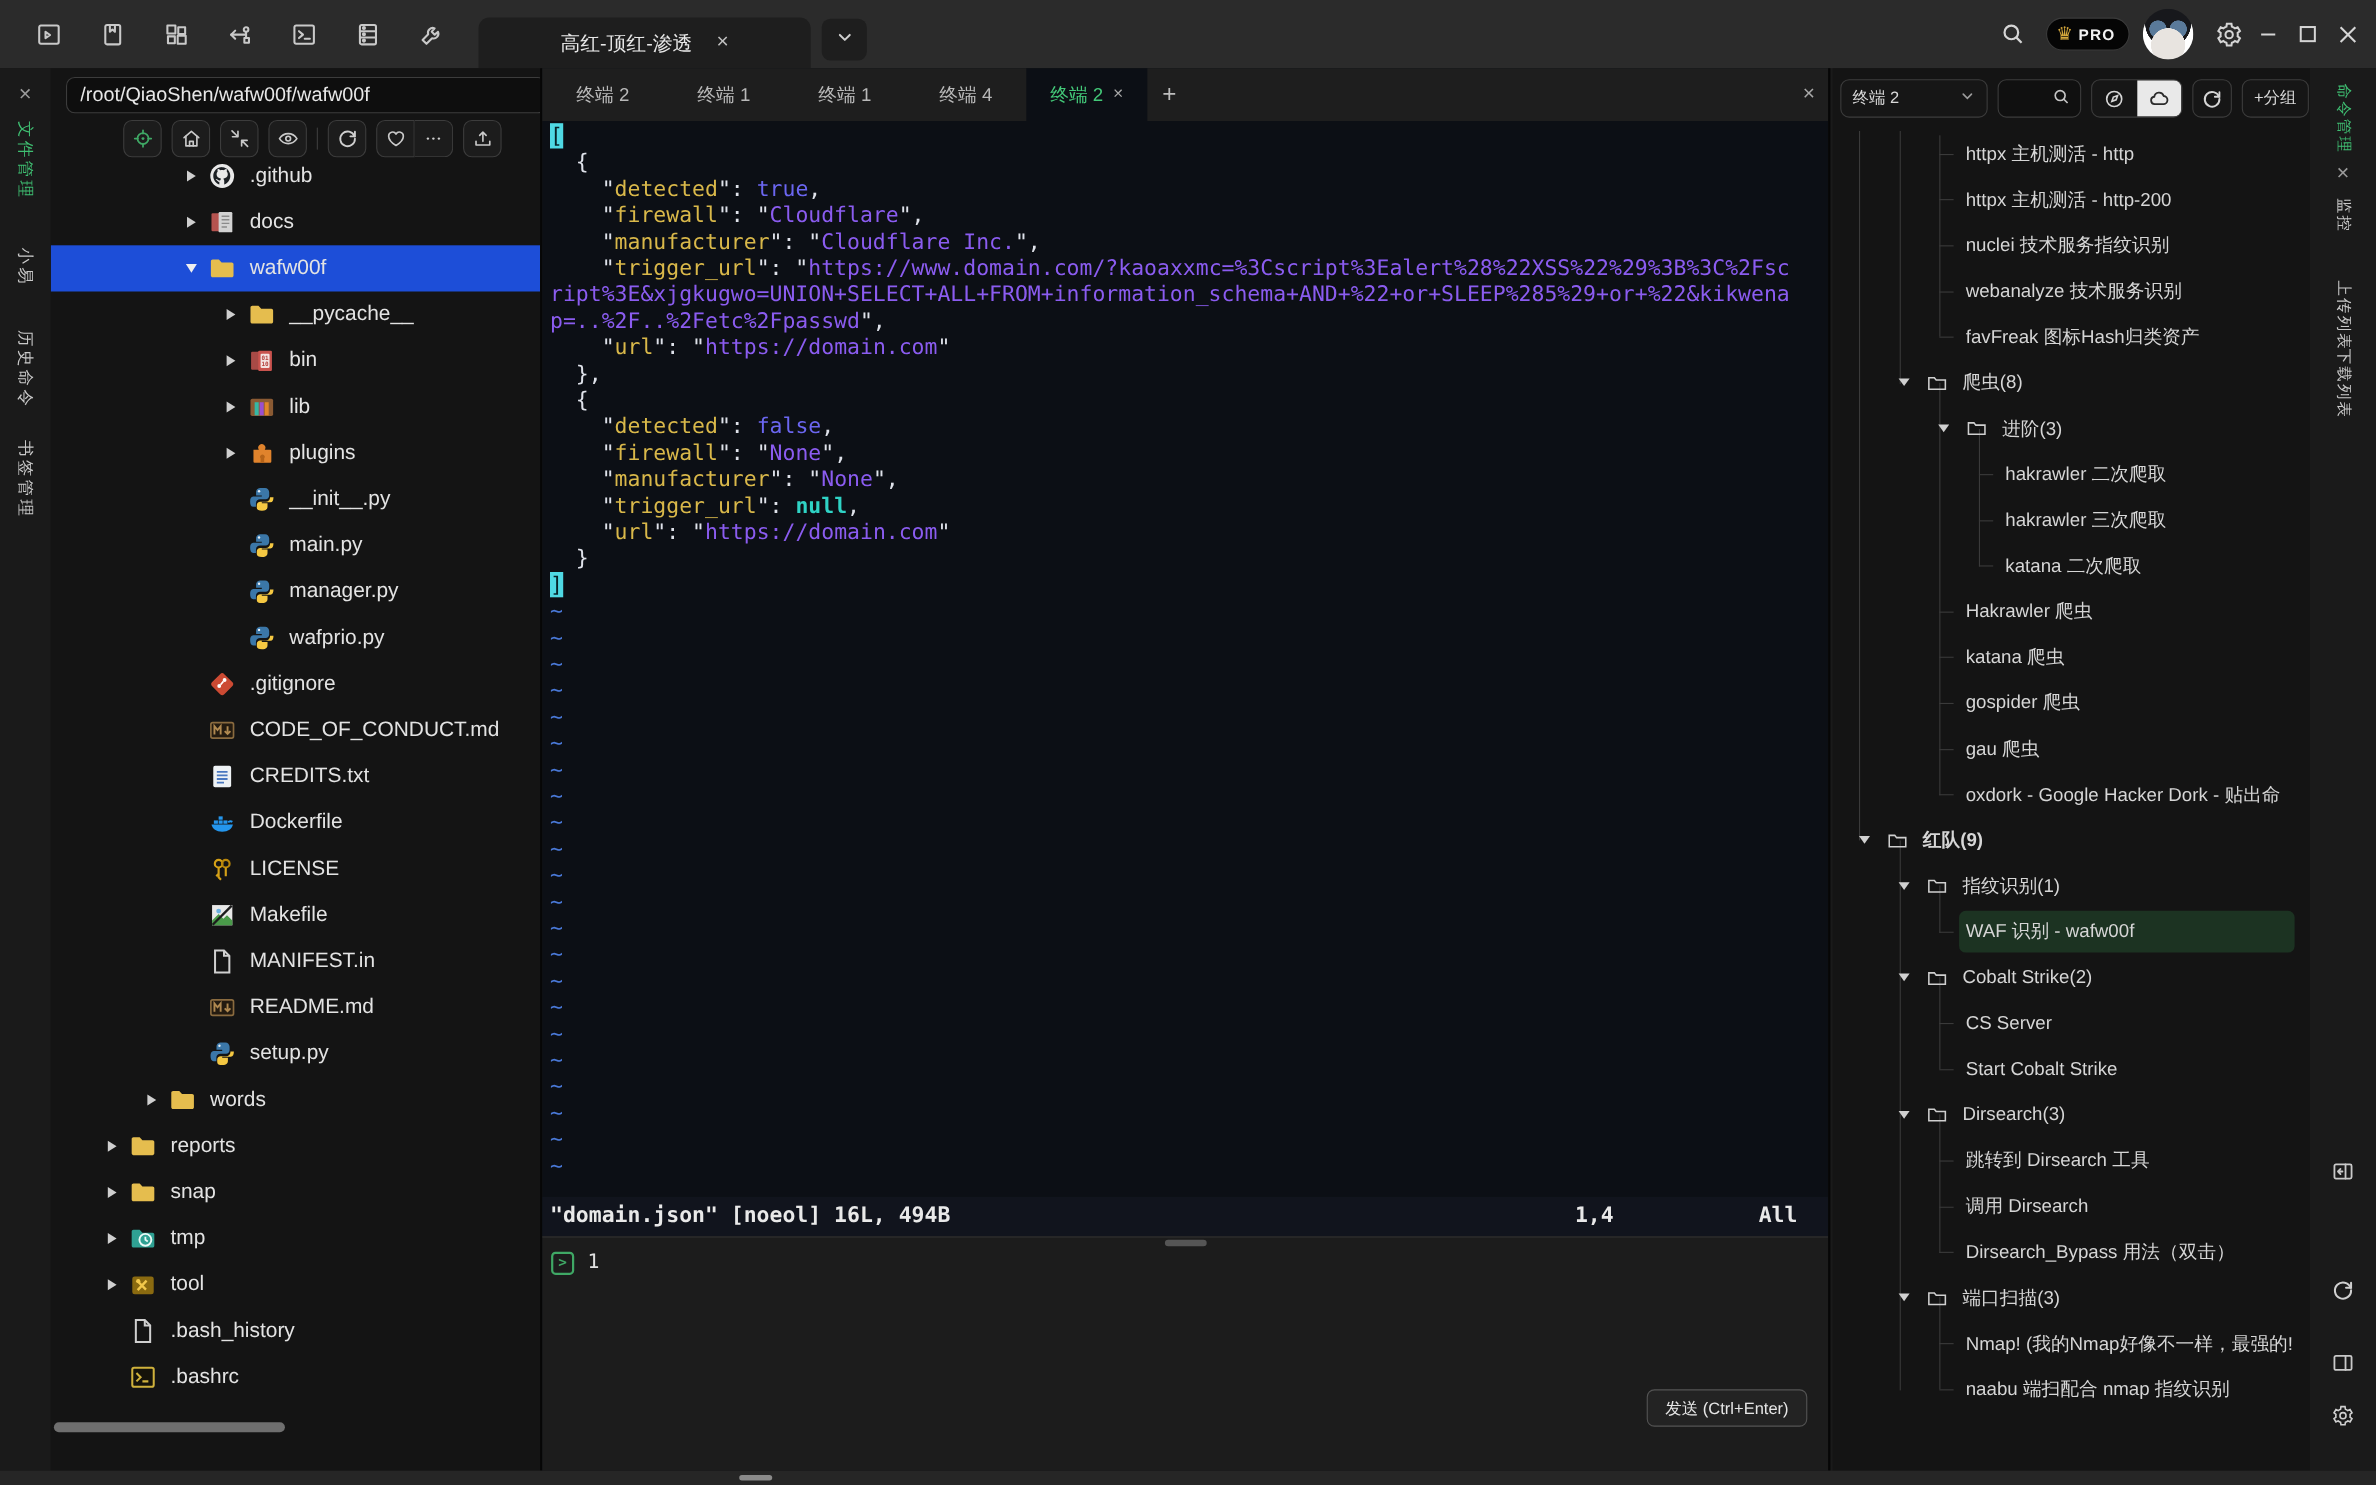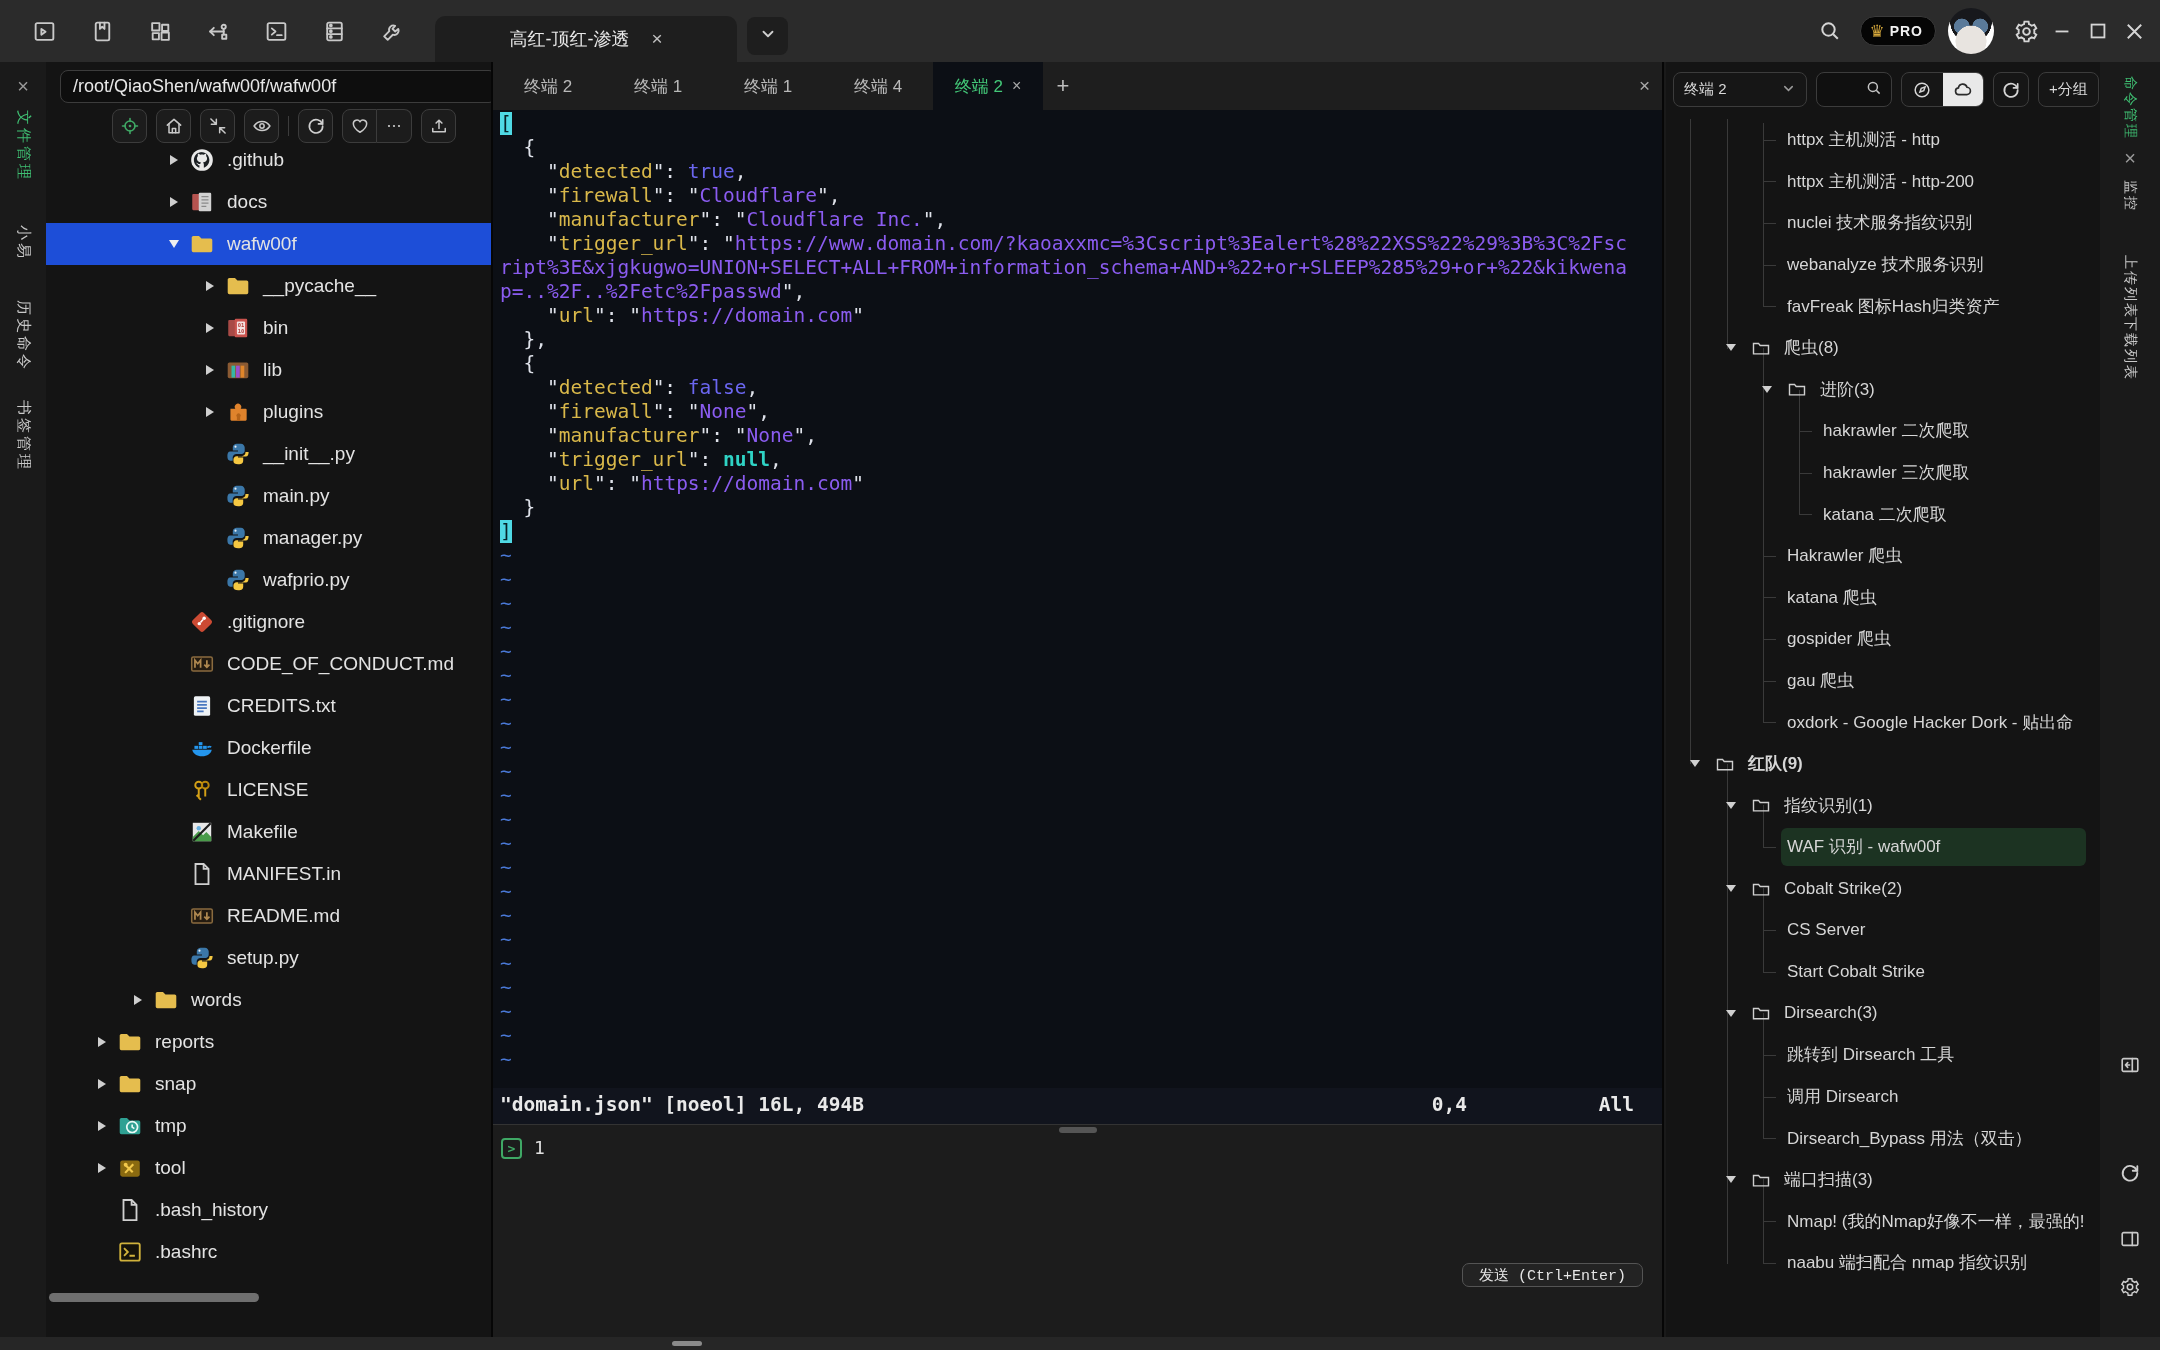--- a/index.html
+++ b/index.html
@@ -89,23 +89,23 @@
   #vim-status .spos { position:absolute; right:195px; top:5px; }
   #vim-status .sall { position:absolute; right:28px; top:5px; }
   #cmd-pane { position:absolute; left:0; top:1062px; width:1169px; height:213px; background:#1c1c1c; border-top:1px solid #333; }
   #drag-handle { position:absolute; left:50%; top:2px; transform:translateX(-50%); width:38px; height:6px; background:#555;
     border-radius:3px; cursor:row-resize; }
   #cmd-prompt { position:absolute; left:8px; top:13px; width:21px; height:21px; border:2px solid #3fa865; border-radius:4px;
     color:#3fa865; font-size:13px; font-weight:bold; display:flex; align-items:center; justify-content:center;
     font-family:"DejaVu Sans Mono",monospace; }
   #cmd-value { position:absolute; left:41px; top:12px; color:#e0e0e0; font-size:18px;
     font-family:"DejaVu Sans Mono","Liberation Mono",monospace; }
-  #send-btn { position:absolute; right:19px; top:138px; height:24px; padding:0 16px; background:#232323;
+  #send-btn { position:absolute; right:19px; top:138px; height:34px; padding:0 16px; background:#232323;
     border:1px solid #545454; border-radius:7px; color:#e6e6e6; font-size:15px; display:flex; align-items:center;
-    cursor:pointer; font-family:Liberation Mono, monospace; }
+    cursor:pointer; font-family:Liberation Sans, sans-serif; }
 
   
   #right-panel { position:absolute; left:1666px; top:0; width:434px; height:1275px; background:#141414; overflow:hidden; }
   #rp-header { position:absolute; left:7px; top:10px; height:35px; display:flex; gap:9px; align-items:center; }
   .rp-btn { height:35px; border:1px solid #3c3c3c; border-radius:8px; background:#161616; display:flex;
     align-items:center; color:#d9d9d9; font-size:15px; cursor:pointer; }
   #rp-term-select { width:134px; padding:0 10px; justify-content:space-between; }
   #rp-search { width:76px; justify-content:flex-end; padding:0 8px; background:#101010; }
   #rp-toggle { width:83px; padding:0; overflow:hidden; }
   #rp-toggle .seg { width:41px; height:33px; display:flex; align-items:center; justify-content:center; }
@@ -630,21 +630,21 @@
           <div class="eline"><span class="e-t">~</span></div>
           <div class="eline"><span class="e-t">~</span></div>
           <div class="eline"><span class="e-t">~</span></div>
           <div class="eline"><span class="e-t">~</span></div>
           <div class="eline"><span class="e-t">~</span></div>
           <div class="eline"><span class="e-t">~</span></div>
           <div class="eline"><span class="e-t">~</span></div>
         </div>
       <div id="vim-status">
         <span class="sl">"domain.json" [noeol] 16L, 494B</span>
-        <span class="spos">0,4</span>
+        <span class="spos">1,4</span>
         <span class="sall">All</span>
       </div>
       <div id="cmd-pane">
         <div id="drag-handle"></div>
         <div id="cmd-prompt">&gt;</div>
         <div id="cmd-value">1</div>
         <div id="send-btn">发送 (Ctrl+Enter)</div>
       </div>
     </div>
     <div class="vdiv" style="left:1662px"></div>

